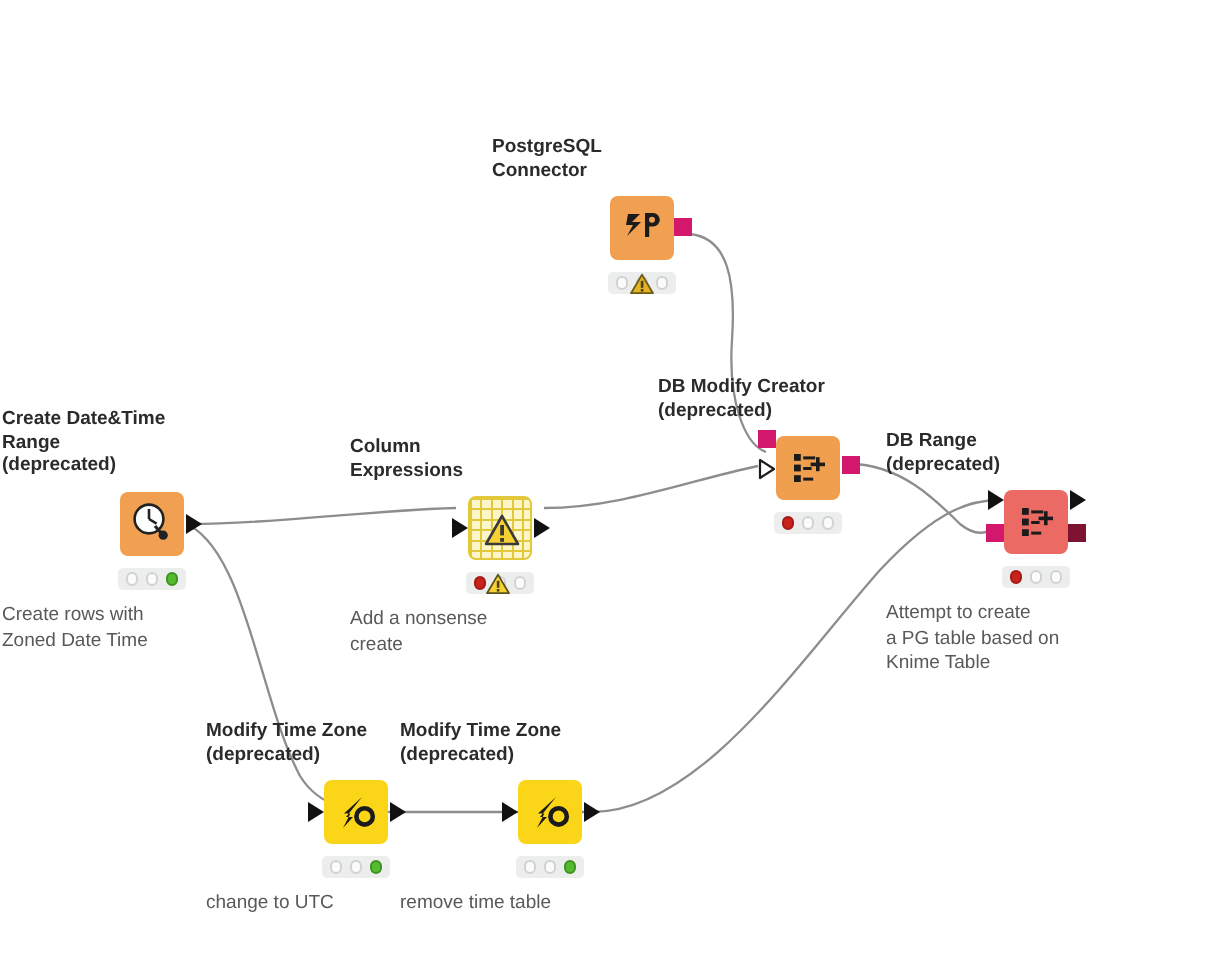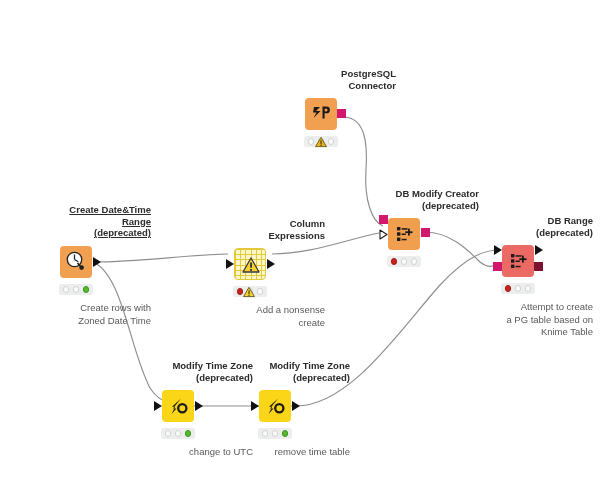--- a/index.html
+++ b/index.html
@@ -24,21 +24,21 @@
   .node {
     position: absolute;
     width: 0; height: 0;
   }
   
   .node-title {
     position: absolute;
     left: 50%;
     transform: translateX(-50%);
     width: 150px;
-    text-align: right;
+    text-align: left;
     font-size: 9.5px;
     font-weight: bold;
     color: #2b2b2b;
     line-height: 11.5px;
     white-space: pre-line;
   }
   
   .node-body {
     position: absolute;
     left: 50%;
@@ -95,21 +95,21 @@
     height: 12px;
   }
   .status-warn.offset-left { transform: translateX(-50%) translateX(-1px); }
   
   .node-note {
     position: absolute;
     left: 50%;
     transform: translateX(-50%);
     top: 56px;
     width: 150px;
-    text-align: right;
+    text-align: left;
     font-size: 9.5px;
     color: #58595b;
     line-height: 12.5px;
     white-space: pre-line;
   }
   
   .port { position: absolute; }
   .port-db {
     width: 9px; height: 9px;
     background: #d2176c;
@@ -146,21 +146,21 @@
 
       <path d="M 199,406 C 230,406 265,406 294,406"></path>
 
       <path d="M 296,406 C 350,406 400,330 440,285 C 470,253 487,250 500,250"></path>
 
       <path d="M 425,232 C 450,232 468,250 480,262 C 490,270 495,265 501,263"></path>
     </g>
   </svg>
 
   <div class="node" style="left:76px; top:246px;">
-    <div class="node-title" style="top:-42px;text-decoration:underline;">Create Date&amp;Time
+    <div class="node-title" style="top:-42px;">Create Date&amp;Time
 Range
 (deprecated)</div>
     <div class="node-body orange">
       <svg class="icon-svg" width="32" height="32" viewBox="0 0 32 32">
         <circle cx="14.5" cy="13.5" r="7.2" fill="#ffffff" stroke="#222" stroke-width="1.3"></circle>
         <line x1="14.5" y1="13.5" x2="14.5" y2="8.5" stroke="#222" stroke-width="1.3"></line>
         <line x1="14.5" y1="13.5" x2="18.3" y2="15.8" stroke="#222" stroke-width="1.3"></line>
         <line x1="17.5" y1="17" x2="21" y2="21" stroke="#222" stroke-width="1.6"></line>
         <circle cx="21.6" cy="21.6" r="2.3" fill="#222"></circle>
       </svg>

